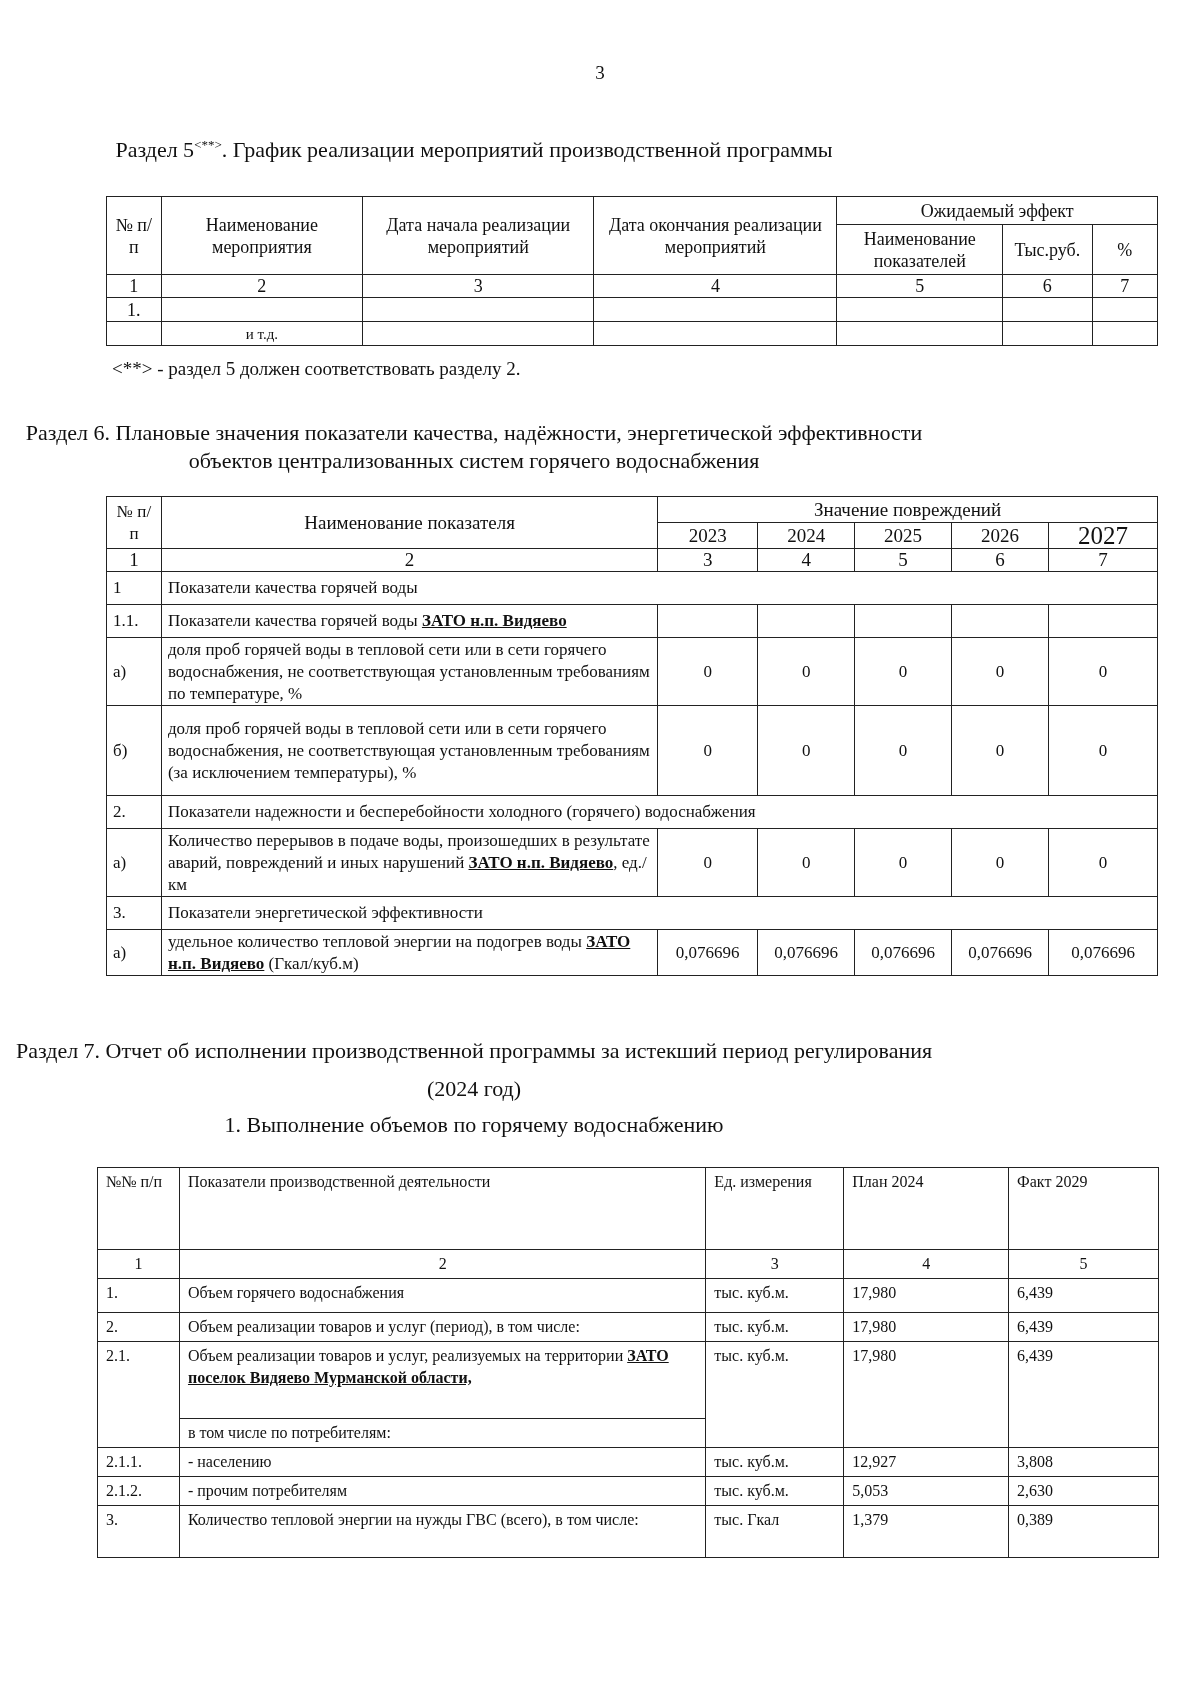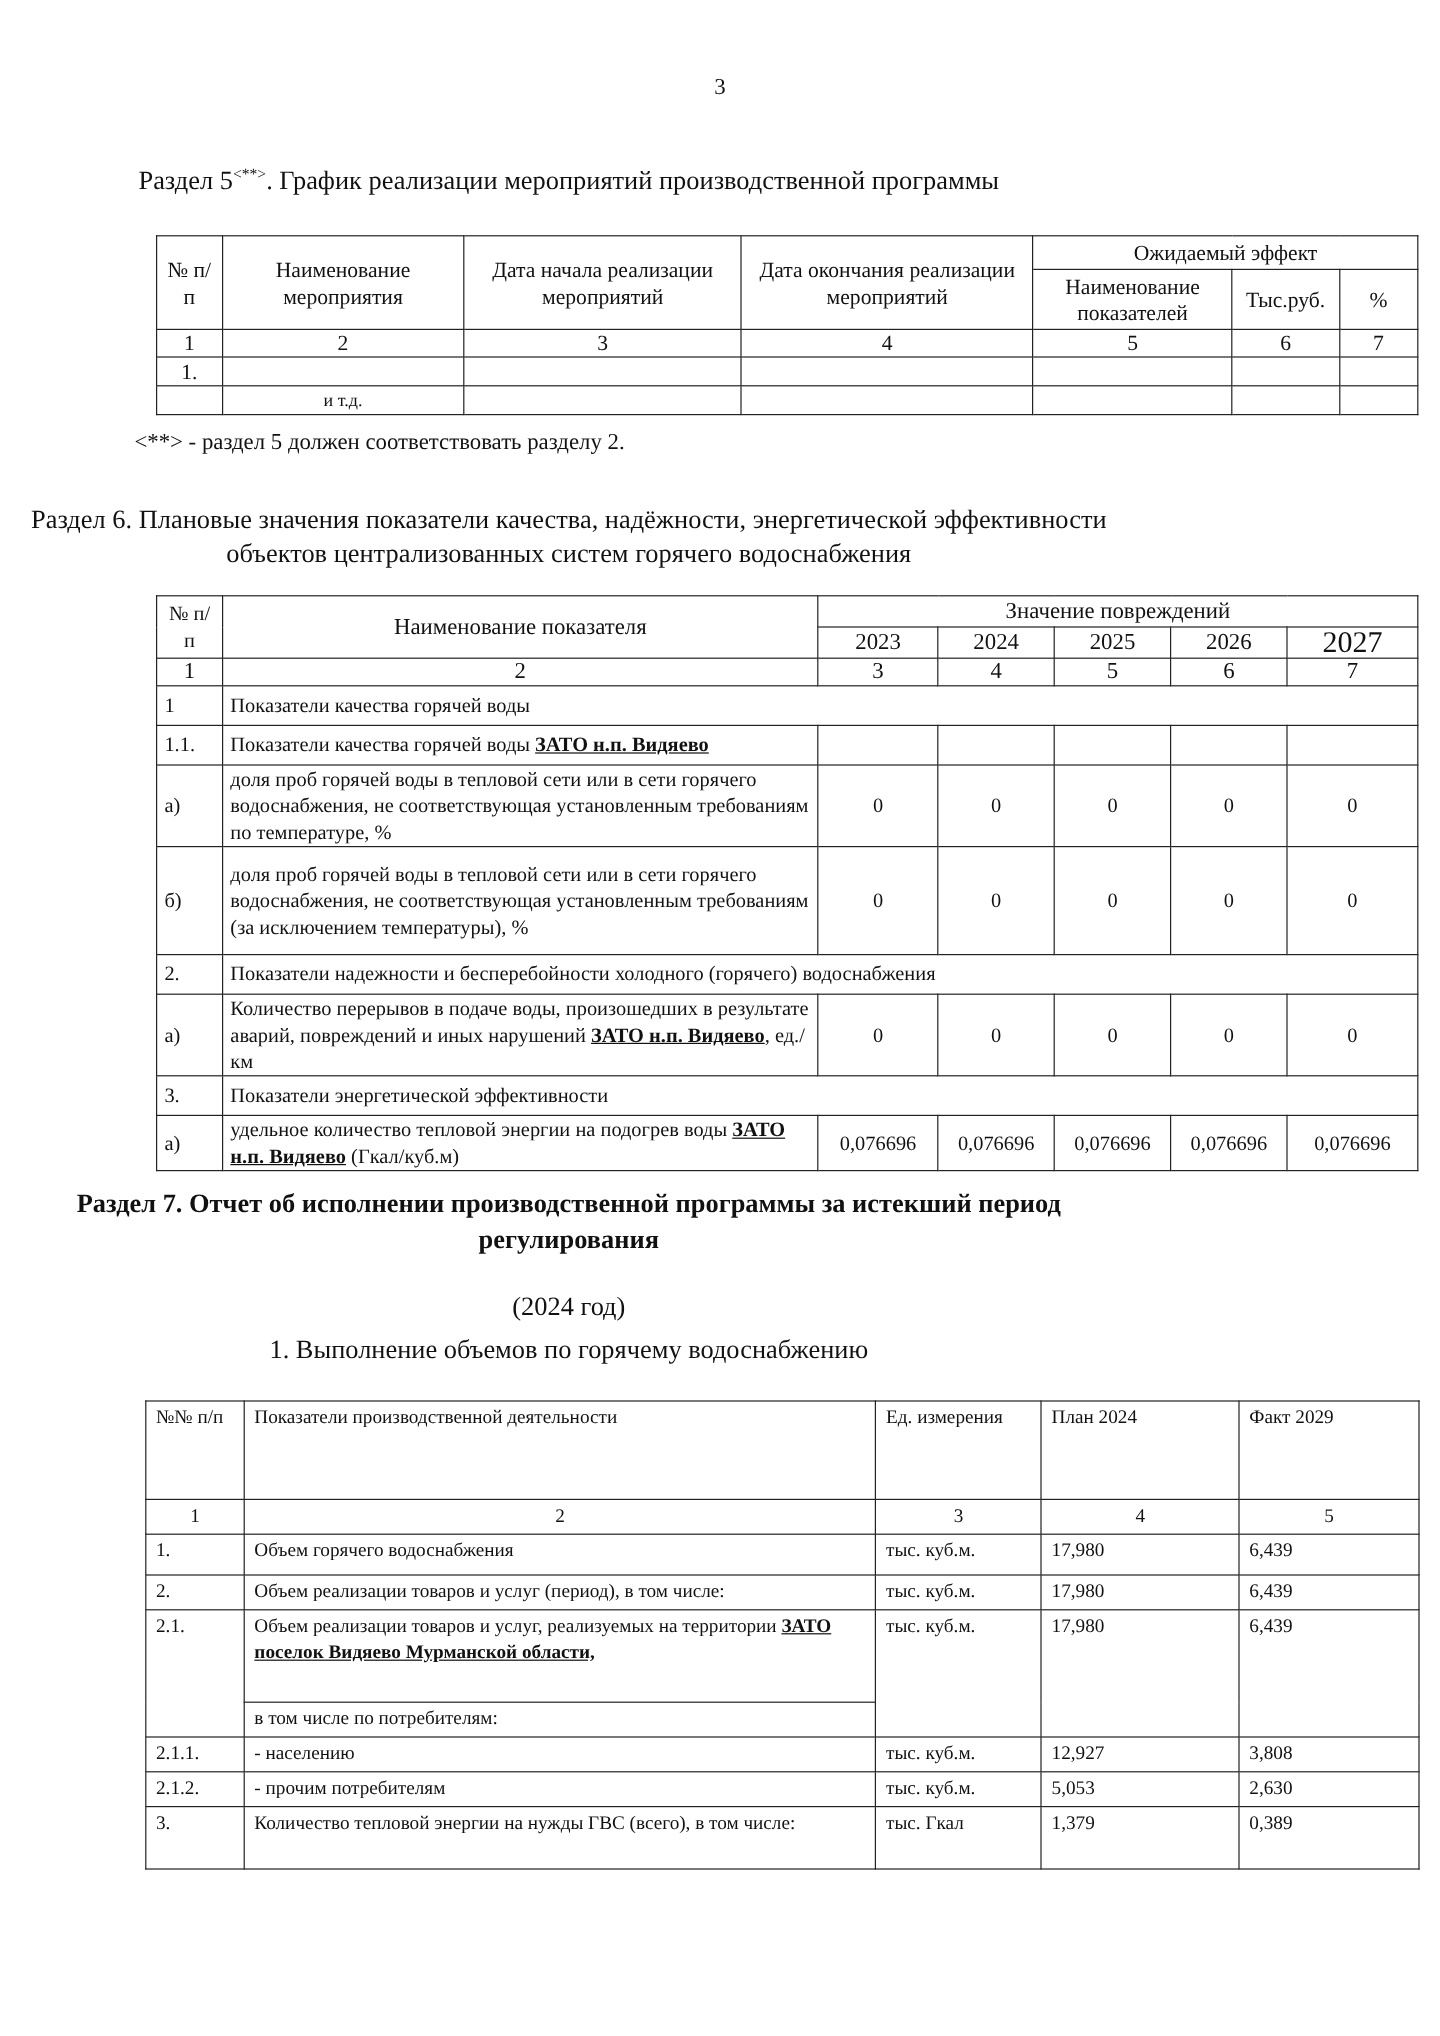--- a/index.html
+++ b/index.html
@@ -4,21 +4,21 @@
 <style>
   html, body { margin: 0; padding: 0; background: #fff; }
   body {
     width: 1200px; height: 1697px; position: relative; overflow: hidden;
     font-family: "Liberation Serif", "DejaVu Serif", serif; color: #111;
   }
   .abs { position: absolute; }
   .page-num { top: 62px; left: 0; width: 1200px; text-align: center; font-size: 19px; }
   .heading { left: 0; width: 948px; text-align: center; font-size: 22px; line-height: 30px; }
   .heading sup { font-size: 13px; }
-  table { border-collapse: collapse; position: absolute; margin-left: 24px; }
+  table { border-collapse: collapse; position: absolute; }
   td { border: 1.5px solid #222; padding: 0 6px; vertical-align: middle; }
   .t5 { top: 196px; left: 106px; width: 1052px; font-size: 18px; }
   .t5 td { text-align: center; line-height: 22px; }
   .t6 { top: 496px; left: 106px; width: 1052px; font-size: 17px; }
   .t6 td { line-height: 22px; }
   .t7 { top: 1167px; left: 97px; width: 1062px; font-size: 16px; }
   .t7 td { line-height: 22px; vertical-align: top; padding: 3px 8px; }
   .c { text-align: center; }
   .l { text-align: left; }
   .ul-b { font-weight: bold; text-decoration: underline; }
@@ -175,21 +175,21 @@
     <td><span>удельное количество тепловой энергии на подогрев воды </span><span class="ul-b">ЗАТО н.п. Видяево</span><span> (Гкал/куб.м)</span></td>
     <td class="c">0,076696</td>
     <td class="c">0,076696</td>
     <td class="c">0,076696</td>
     <td class="c">0,076696</td>
     <td class="c">0,076696</td>
   </tr>
 </tbody>
   </table>
 
-<div class="abs heading" style="top:988px;font-weight:bold;">Раздел 7. Отчет об исполнении производственной программы за истекший период регулирования</div>
+<div class="abs heading" style="top:1036px;">Раздел 7. Отчет об исполнении производственной программы за истекший период регулирования</div>
 <div class="abs heading" style="top:1074px;">(2024 год)</div>
 <div class="abs heading" style="top:1110px;">1.  Выполнение объемов по горячему водоснабжению</div>
 
 <table class="t7">
   <colgroup>
     <col style="width:82px">
       <col style="width:527px">
       <col style="width:138px">
       <col style="width:165px">
       <col style="width:150px">

